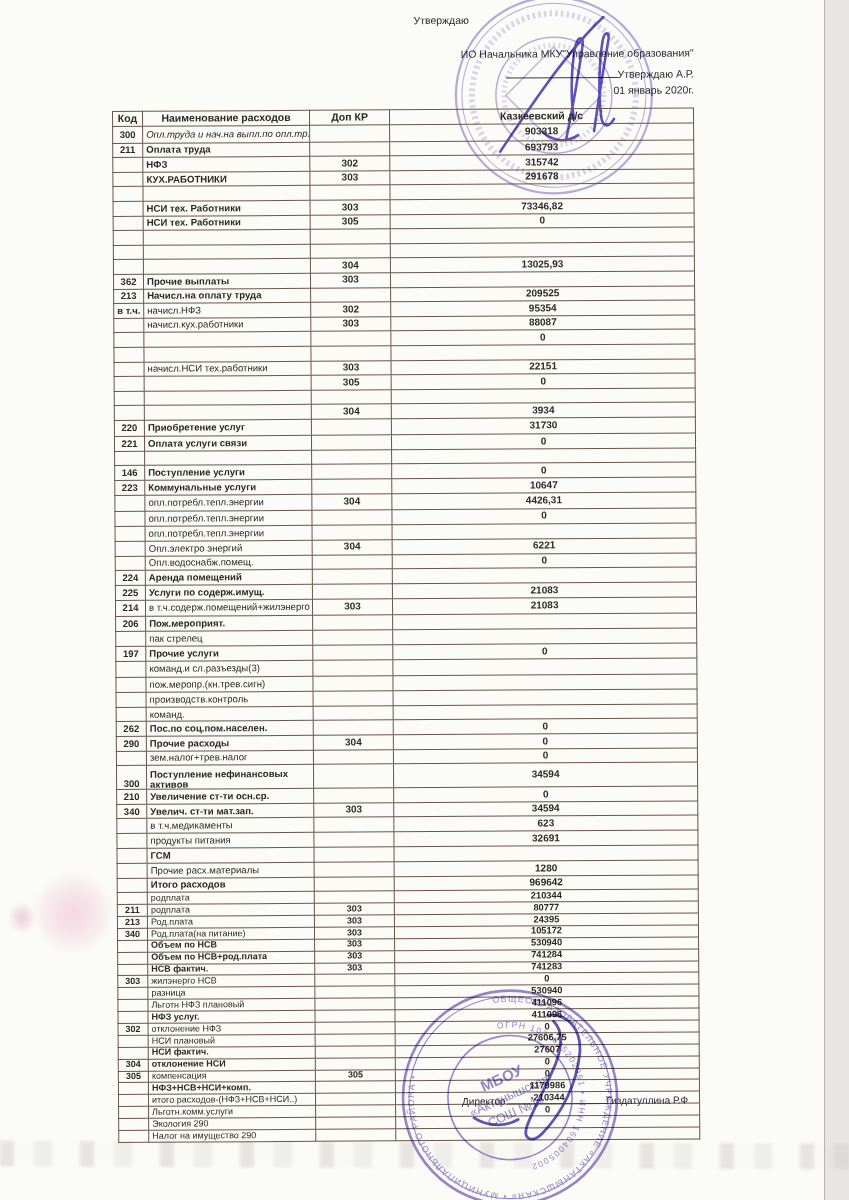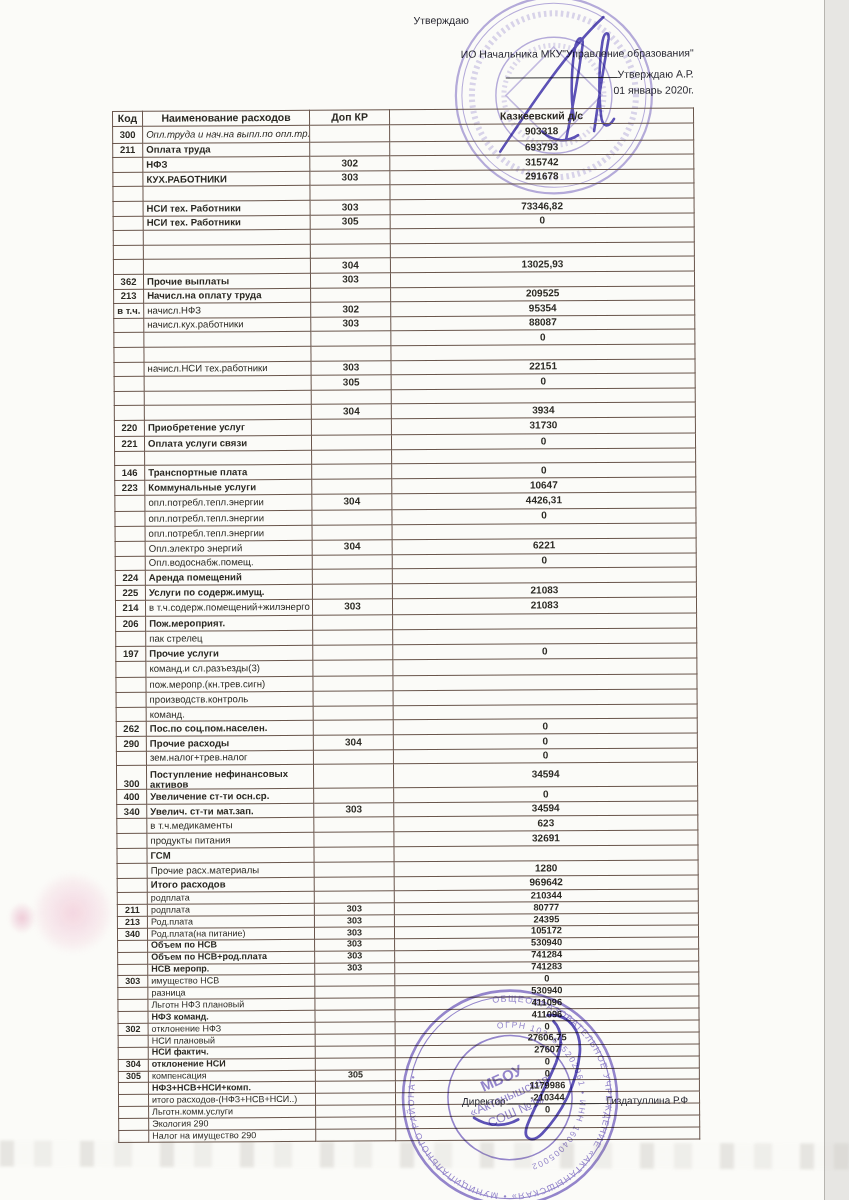--- a/index.html
+++ b/index.html
@@ -247,21 +247,21 @@
             <td class="c-val">0</td>
           </tr>
           <tr>
             <td class="c-code"></td>
             <td class="c-name"></td>
             <td class="c-kr"></td>
             <td class="c-val"></td>
           </tr>
           <tr class="bold">
             <td class="c-code">146</td>
-            <td class="c-name">Транспортные плата</td>
+            <td class="c-name">Поступление услуги</td>
             <td class="c-kr"></td>
             <td class="c-val">0</td>
           </tr>
           <tr class="bold">
             <td class="c-code">223</td>
             <td class="c-name">Коммунальные услуги</td>
             <td class="c-kr"></td>
             <td class="c-val">10647</td>
           </tr>
           <tr style="height: 16px;">
@@ -372,21 +372,21 @@
             <td class="c-kr"></td>
             <td class="c-val">0</td>
           </tr>
           <tr class="bold wrap2" style="height: 24px;">
             <td class="c-code">300</td>
             <td class="c-name">Поступление нефинансовых активов</td>
             <td class="c-kr"></td>
             <td class="c-val">34594</td>
           </tr>
           <tr class="bold">
-            <td class="c-code">400</td>
+            <td class="c-code">210</td>
             <td class="c-name">Увеличение ст-ти осн.ср.</td>
             <td class="c-kr"></td>
             <td class="c-val">0</td>
           </tr>
           <tr class="bold">
             <td class="c-code">340</td>
             <td class="c-name">Увелич. ст-ти мат.зап.</td>
             <td class="c-kr">303</td>
             <td class="c-val">34594</td>
           </tr>
@@ -451,45 +451,45 @@
             <td class="c-val">530940</td>
           </tr>
           <tr class="bold compact">
             <td class="c-code"></td>
             <td class="c-name">Объем по НСВ+род.плата</td>
             <td class="c-kr">303</td>
             <td class="c-val">741284</td>
           </tr>
           <tr class="bold compact">
             <td class="c-code"></td>
-            <td class="c-name">НСВ меропр.</td>
+            <td class="c-name">НСВ фактич.</td>
             <td class="c-kr">303</td>
             <td class="c-val">741283</td>
           </tr>
           <tr class="compact">
             <td class="c-code">303</td>
-            <td class="c-name">имущество НСВ</td>
+            <td class="c-name">жилэнерго НСВ</td>
             <td class="c-kr"></td>
             <td class="c-val">0</td>
           </tr>
           <tr class="compact">
             <td class="c-code"></td>
             <td class="c-name">разница</td>
             <td class="c-kr"></td>
             <td class="c-val">530940</td>
           </tr>
           <tr class="compact">
             <td class="c-code"></td>
             <td class="c-name">Льготн НФЗ плановый</td>
             <td class="c-kr"></td>
             <td class="c-val">411096</td>
           </tr>
           <tr class="bold compact">
             <td class="c-code"></td>
-            <td class="c-name">НФЗ команд.</td>
+            <td class="c-name">НФЗ услуг.</td>
             <td class="c-kr"></td>
             <td class="c-val">411096</td>
           </tr>
           <tr class="compact">
             <td class="c-code">302</td>
             <td class="c-name">отклонение НФЗ</td>
             <td class="c-kr"></td>
             <td class="c-val">0</td>
           </tr>
           <tr class="compact">

